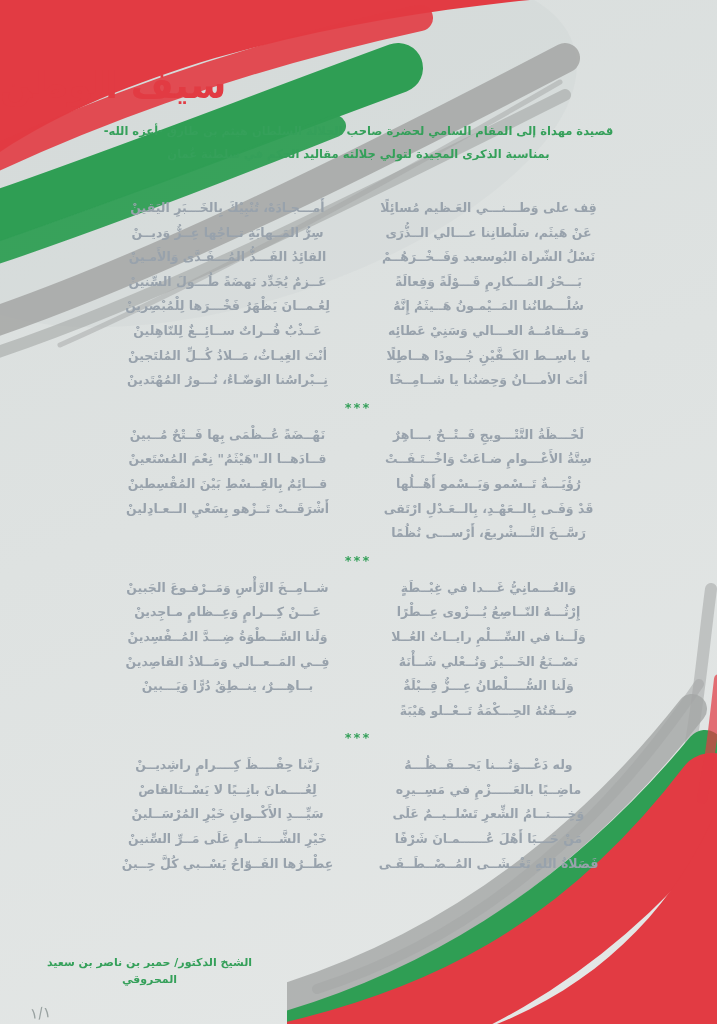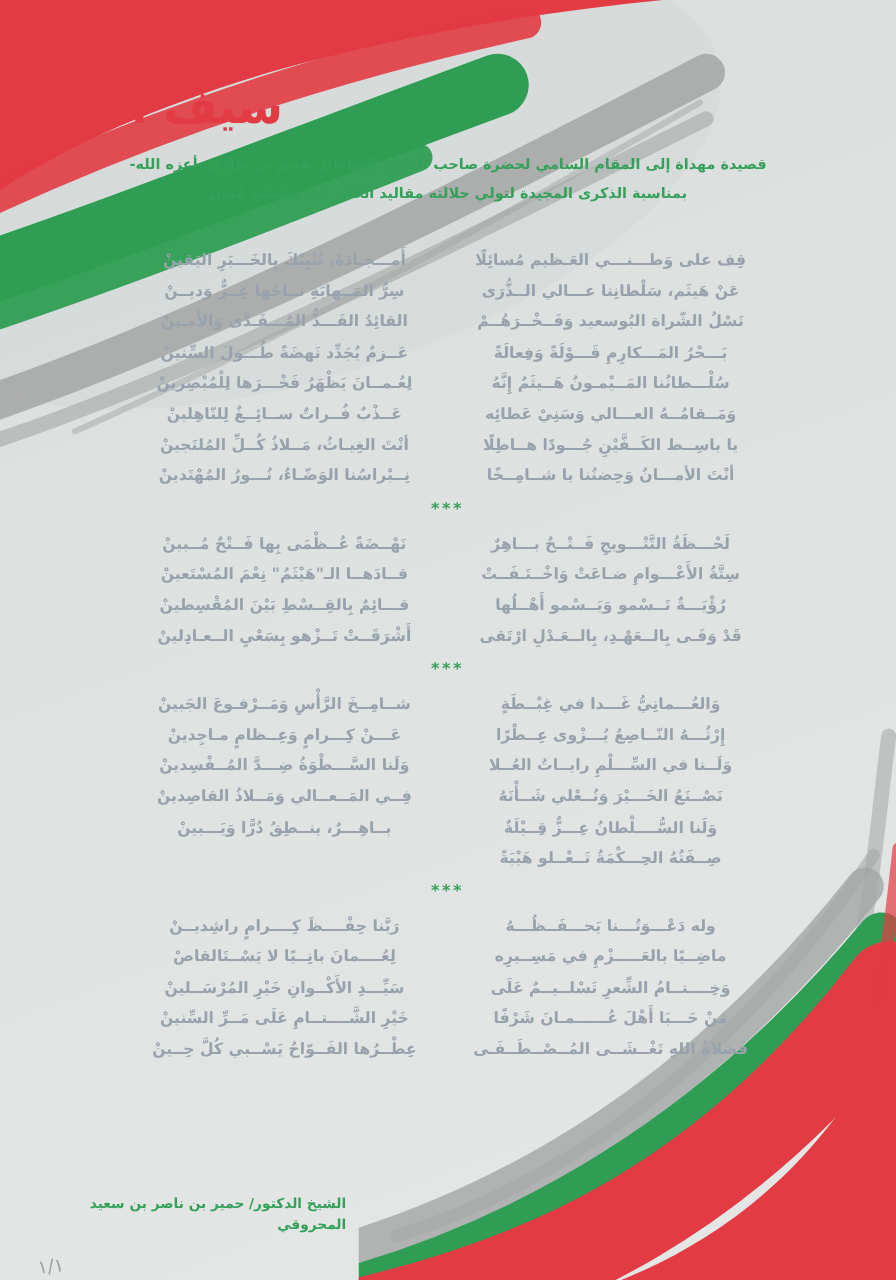--- a/index.html
+++ b/index.html
@@ -47,21 +47,21 @@
     margin:0;line-height:24.6px;
     text-align:center;white-space:nowrap;
   }
   .separator{
     text-align:center;color:var(--accent_green);
     font-size:13px;font-weight:bold;
     line-height:30px;letter-spacing:2px;
   }
   .footer{
     position:absolute;bottom:28px;left:22px;width:255px;
-    text-align:right;color:var(--accent_green);
+    text-align:center;color:var(--accent_green);
     font-size:11px;font-weight:bold;direction:rtl;
   }
   .footer p{margin:0 0 8px 0;line-height:1.5;}
   .page-number{
     position:absolute;bottom:2px;left:30px;
     color:#9aa3a2;font-size:15px;direction:ltr;
     transform:rotate(-6deg);
   }
 </style>
 </head>
@@ -123,20 +123,21 @@
     </div>
 
     <div class="separator">***</div>
 
     <div class="stanza">
       <div class="col">
         <p>لَحْـــظَةُ التَّتْـــويجِ فَــتْــحٌ بـــاهِرٌ</p>
         <p>سِتَّةُ الأَعْـــوامِ ضـاعَتْ وَاخْــتَـفَــتْ</p>
         <p>رُؤْيَـــةٌ تَــسْمو وَيَــسْمو أَهْــلُها</p>
         <p>قَدْ وَفَـى بِالــعَهْـدِ، بِالــعَـدْلِ ارْتَقى</p>
+        <p>رَسَّــخَ التَّـــشْريعَ، أَرْســـى نُظُمًا</p>
       </div>
       <div class="col">
         <p>نَهْــضَةً عُــظْمَى بِها فَــتْحٌ مُــبينْ</p>
         <p>قــادَهــا الـ"هَيْثَمُ" نِعْمَ المُسْتَعينْ</p>
         <p>قـــائِمٌ بِالقِــسْطِ بَيْنَ المُقْسِطينْ</p>
         <p>أَشْرَقَــتْ تَــزْهو بِسَعْيِ الــعـادِلينْ</p>
       </div>
     </div>
 
     <div class="separator">***</div>

